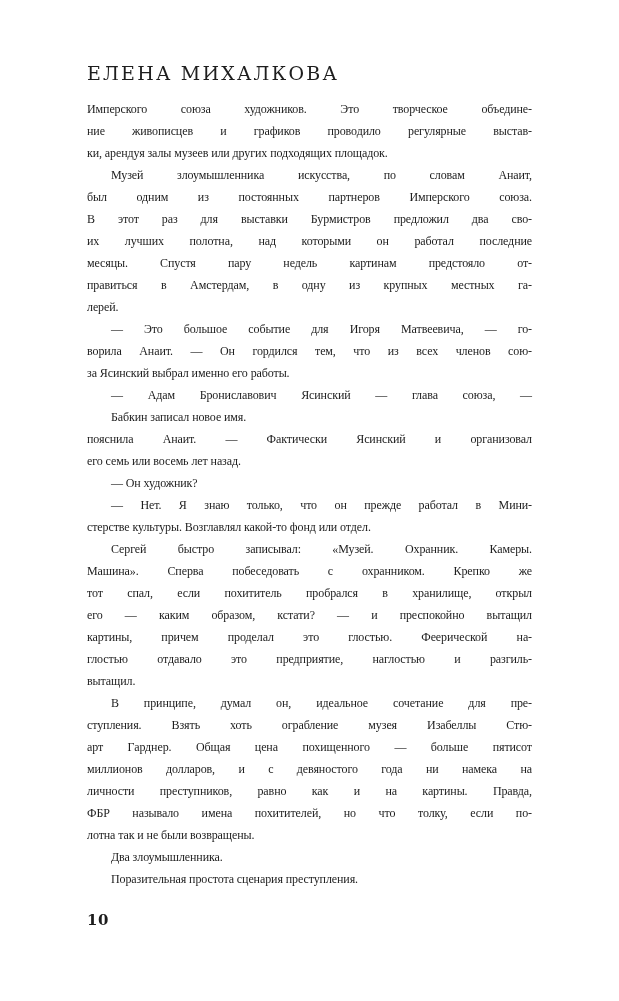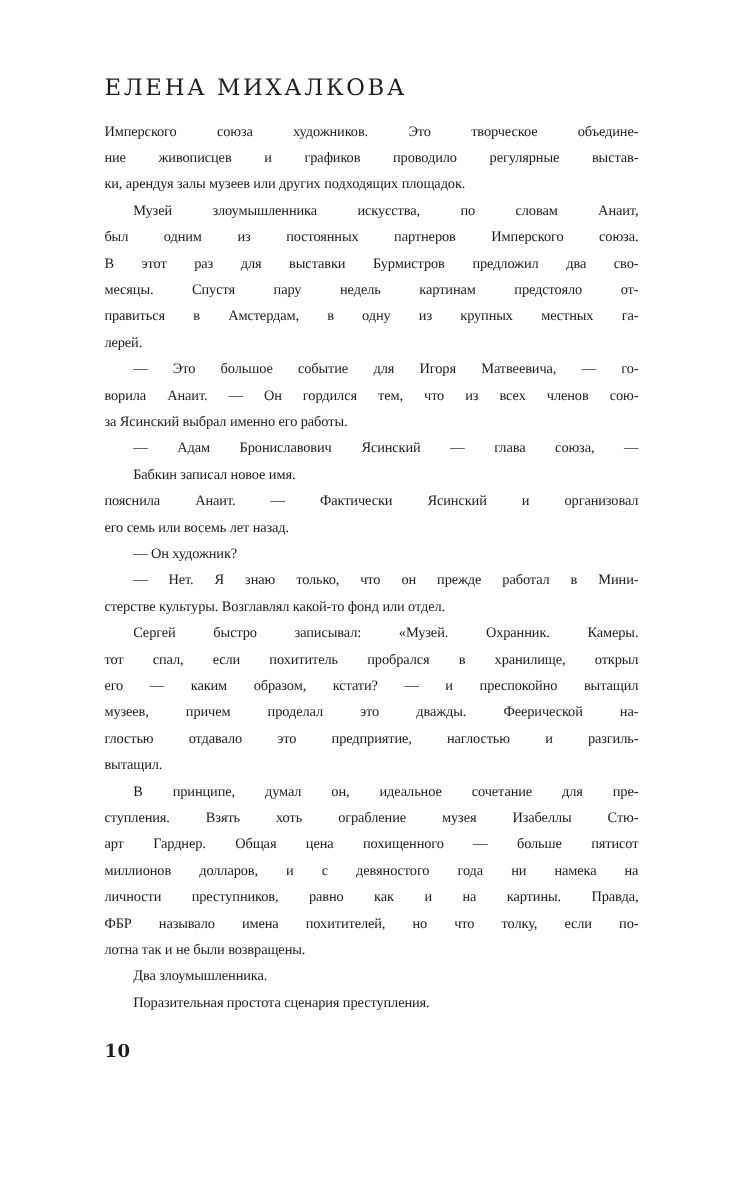--- a/index.html
+++ b/index.html
@@ -59,37 +59,39 @@
 <div class="page">
   <div class="running-header">ЕЛЕНА МИХАЛКОВА</div>
 
   <div class="body-text">
       <div class="line">Имперского союза художников. Это творческое объедине-</div>
       <div class="line">ние живописцев и графиков проводило регулярные выстав-</div>
       <div class="line para-end">ки, арендуя залы музеев или других подходящих площадок.</div>
       <div class="line indented">Музей злоумышленника искусства, по словам Анаит,</div>
       <div class="line">был одним из постоянных партнеров Имперского союза.</div>
       <div class="line">В этот раз для выставки Бурмистров предложил два сво-</div>
+      <div class="line">их лучших полотна, над которыми он работал последние</div>
       <div class="line">месяцы. Спустя пару недель картинам предстояло от-</div>
       <div class="line">правиться в Амстердам, в одну из крупных местных га-</div>
       <div class="line para-end">лерей.</div>
       <div class="line indented">— Это большое событие для Игоря Матвеевича, — го-</div>
       <div class="line">ворила Анаит. — Он гордился тем, что из всех членов сою-</div>
       <div class="line para-end">за Ясинский выбрал именно его работы.</div>
       <div class="line indented">— Адам Брониславович Ясинский — глава союза, —</div>
       <div class="line para-end indented">Бабкин записал новое имя.</div>
       <div class="line">пояснила Анаит. — Фактически Ясинский и организовал</div>
       <div class="line para-end">его семь или восемь лет назад.</div>
       <div class="line para-end indented">— Он художник?</div>
       <div class="line indented">— Нет. Я знаю только, что он прежде работал в Мини-</div>
       <div class="line para-end">стерстве культуры. Возглавлял какой-то фонд или отдел.</div>
       <div class="line indented">Сергей быстро записывал: «Музей. Охранник. Камеры.</div>
+      <div class="line">Машина». Сперва побеседовать с охранником. Крепко же</div>
       <div class="line">тот спал, если похититель пробрался в хранилище, открыл</div>
       <div class="line">его — каким образом, кстати? — и преспокойно вытащил</div>
-      <div class="line">музеев, причем проделал это дважды. Феерической на-</div>
+      <div class="line">картины, причем проделал это глостью. Феерической на-</div>
       <div class="line">глостью отдавало это предприятие, наглостью и разгиль-</div>
       <div class="line para-end">вытащил.</div>
       <div class="line indented">В принципе, думал он, идеальное сочетание для пре-</div>
       <div class="line">ступления. Взять хоть ограбление музея Изабеллы Стю-</div>
       <div class="line">арт Гарднер. Общая цена похищенного — больше пятисот</div>
       <div class="line">миллионов долларов, и с девяностого года ни намека на</div>
       <div class="line">личности преступников, равно как и на картины. Правда,</div>
       <div class="line">ФБР называло имена похитителей, но что толку, если по-</div>
       <div class="line para-end">лотна так и не были возвращены.</div>
       <div class="line para-end indented">Два злоумышленника.</div>

